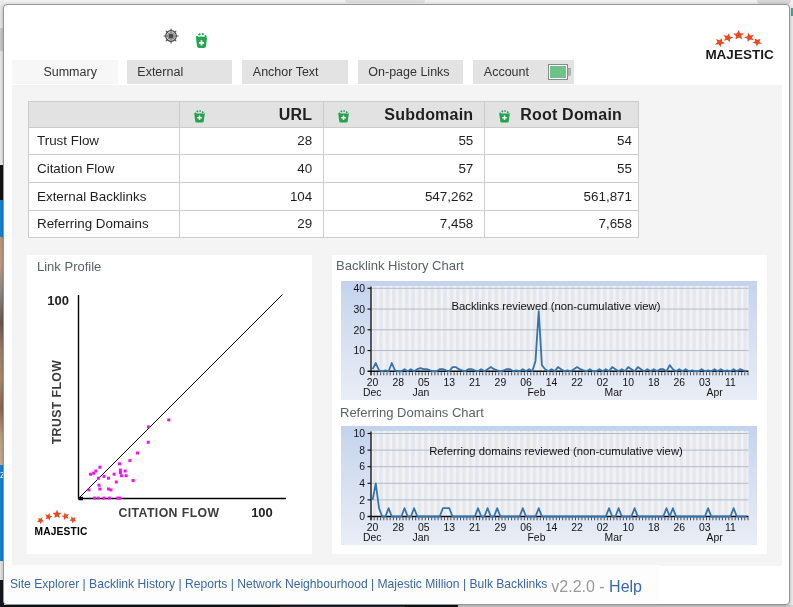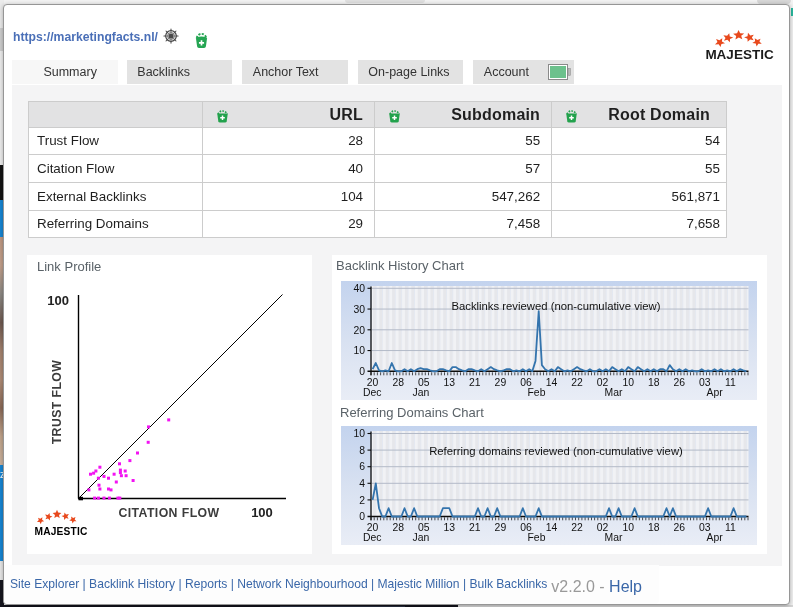--- a/index.html
+++ b/index.html
@@ -7,21 +7,21 @@
 #stage { position:absolute; left:0; top:0; width:793px; height:607px; overflow:hidden; }
 .bg { position:absolute; overflow:hidden; }
 #popup { position:absolute; left:3px; top:3.5px; width:787px; height:601px; background:#fff; border:1px solid #969696; border-radius:4px; box-shadow:0 1px 5px rgba(0,0,0,0.3); }
 #urlrow { position:absolute; left:0; top:0; height:50px; width:785px; }
 #urlrow .url { font-size:12.2px; font-weight:bold; color:#4a6fb7; position:absolute; left:9px; top:25px; }
 #majestic-logo { position:absolute; left:702px; top:21px; width:74px; height:40px; }
 #tabs { position:absolute; left:0; top:55.5px; width:785px; height:29px; }
 .tab { position:absolute; top:0; height:24px; background:#e3e3e3; color:#333; font-size:12.5px; text-align:left; line-height:24px; padding-left:10.8px; }
 .tab.active { background:#f7f7f7; }
 #content { position:absolute; left:8px; top:80px; width:770px; height:481.5px; background:#f4f4f5; }
-#stattable { position:absolute; left:16px; top:16px; width:699px; border-collapse:collapse; font-size:13.4px; color:#1f1f1f; background:#fff; }
+#stattable { position:absolute; left:16px; top:16px; width:611px; border-collapse:collapse; font-size:13.4px; color:#1f1f1f; background:#fff; }
 #stattable td, #stattable th { border:1px solid #ccc; padding:0 11px 0 8px; }
 #stattable th { background:#e2e2e3; height:26px; font-weight:bold; text-align:right; position:relative; font-size:16px; letter-spacing:0.2px; padding-top:2px; }
 #stattable td { height:27.7px; text-align:right; }
 #stattable td:last-child { padding-right:6px; }
 #stattable th:last-child { padding-right:16px; }
 #stattable td.lbl { text-align:left; }
 #stattable th .bkt { position:absolute; left:13px; top:4px; }
 .ptitle { position:absolute; font-size:13px; color:#5a6268; }
 #lp { position:absolute; left:17px; top:192px; width:284px; height:269px; }
 .hchart { position:absolute; width:416px; height:119px; }
@@ -52,21 +52,20 @@
 
 <div class="bg" style="left:791px;top:4px;width:2px;height:603px;background:#f2f2f2;"></div>
 <div class="bg" style="left:791px;top:8px;width:2px;height:8px;background:#2ab99f;"></div>
 
 <div class="bg" style="left:0;top:605px;width:458px;height:2px;background:#13131b;"></div>
 <div class="bg" style="left:280px;top:606px;width:125px;height:1px;background:#2a3140;"></div>
 <div class="bg" style="left:458px;top:605px;width:335px;height:2px;background:#d7d7d7;"></div>
 
 <div id="popup">
   <div id="urlrow">
-    <span class="url">https://marketingfacts.nl/</span>
     <svg style="position:absolute;left:158px;top:22px" width="18" height="18" viewBox="0 0 18 18">
       <g stroke="#4a4a4a" fill="none">
         <circle cx="9" cy="9" r="5.3" stroke-width="1.25"></circle>
         <g stroke-width="1.05" stroke-linecap="round">
           <path d="M9 1.9V4.2M9 13.8V16.1M1.9 9H4.2M13.8 9H16.1M4 4l1.6 1.6M12.4 12.4l1.6 1.6M14 4l-1.6 1.6M5.6 12.4l-1.6 1.6"></path>
         </g>
         <circle cx="9" cy="9" r="3.4" stroke-width="0.9"></circle>
         <circle cx="9" cy="9" r="2.55" fill="#4a4a4a" stroke="none"></circle>
       </g>
     </svg>
@@ -82,21 +81,21 @@
       <path d="M20.9,18.0 L17.6,20.7 L13.7,19.0 L15.3,23.0 L12.4,26.2 L16.7,26.0 L18.9,29.6 L19.9,25.5 L24.1,24.6 L20.5,22.3Z"></path>
       <path d="M29.0,11.5 L26.5,14.9 L22.2,14.2 L24.7,17.7 L22.8,21.5 L26.8,20.2 L29.8,23.2 L29.9,19.0 L33.7,17.1 L29.6,15.7Z"></path>
       <path d="M39.8,7.2 L38.1,11.6 L33.5,12.1 L37.1,15.0 L36.2,19.6 L40.1,17.1 L44.2,19.4 L42.9,14.8 L46.4,11.7 L41.7,11.5Z"></path>
       <path d="M50.8,11.0 L50.3,15.3 L46.3,16.8 L50.2,18.6 L50.4,22.8 L53.3,19.7 L57.4,20.8 L55.3,17.1 L57.6,13.5 L53.5,14.4Z"></path>
       <path d="M58.6,18.0 L59.1,21.9 L55.8,24.2 L59.8,24.9 L60.9,28.8 L62.8,25.3 L66.8,25.4 L64.1,22.5 L65.4,18.7 L61.8,20.4Z"></path>
     </g>
     <text x="33.5" y="33" text-anchor="middle" font-family="Liberation Sans" font-size="13.5" font-weight="bold" fill="#1b1b1b">MAJESTIC</text>
   </svg>
   <div id="tabs">
     <div class="tab active" style="left:8px;width:105.5px;text-align:center;">Summary</div>
-    <div class="tab" style="left:122.5px;width:105.5px;">Backlinks</div>
+    <div class="tab" style="left:122.5px;width:105.5px;">External</div>
     <div class="tab" style="left:238px;width:105.5px;">Anchor Text</div>
     <div class="tab" style="left:469px;width:100.5px;">Account
       <svg style="position:absolute;right:3px;top:4px" width="23" height="16" viewBox="0 0 23 16">
         <rect x="0.5" y="0.5" width="19" height="15" fill="#fff" stroke="#8a8a8a"></rect>
         <rect x="2" y="2" width="16" height="12" fill="#6cc18c"></rect>
         <rect x="20.5" y="4.5" width="2" height="7" fill="#bbb" stroke="#8a8a8a" stroke-width="0.5"></rect>
       </svg>
     </div>
     <div class="tab" style="left:353.5px;width:105.5px;">On-page Links</div>
   </div>

